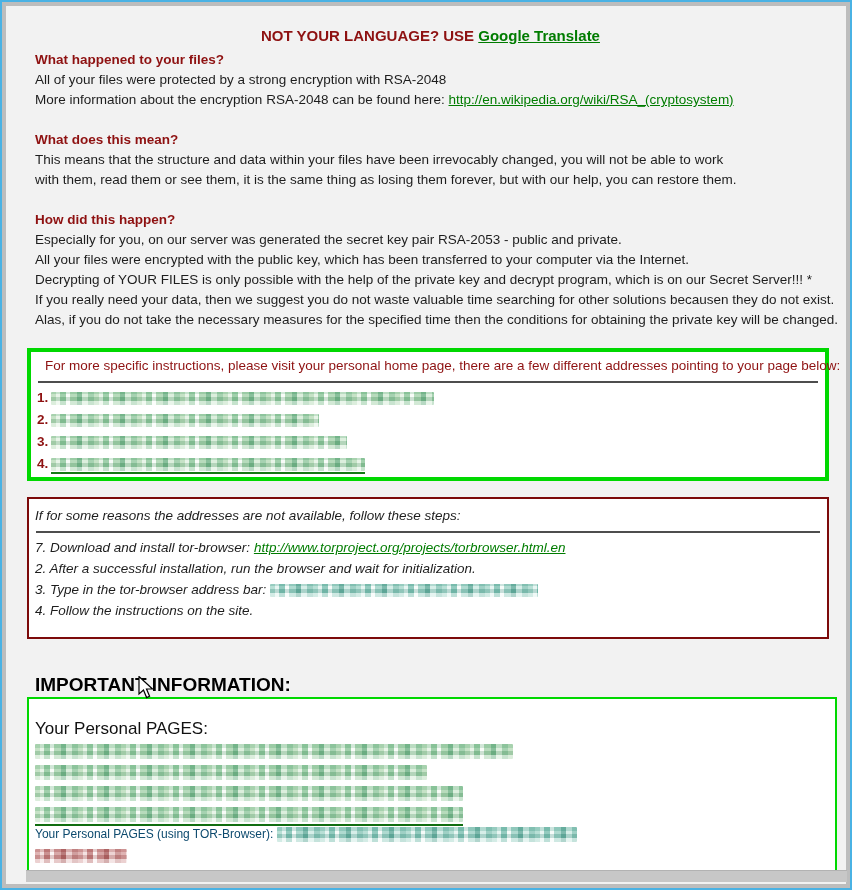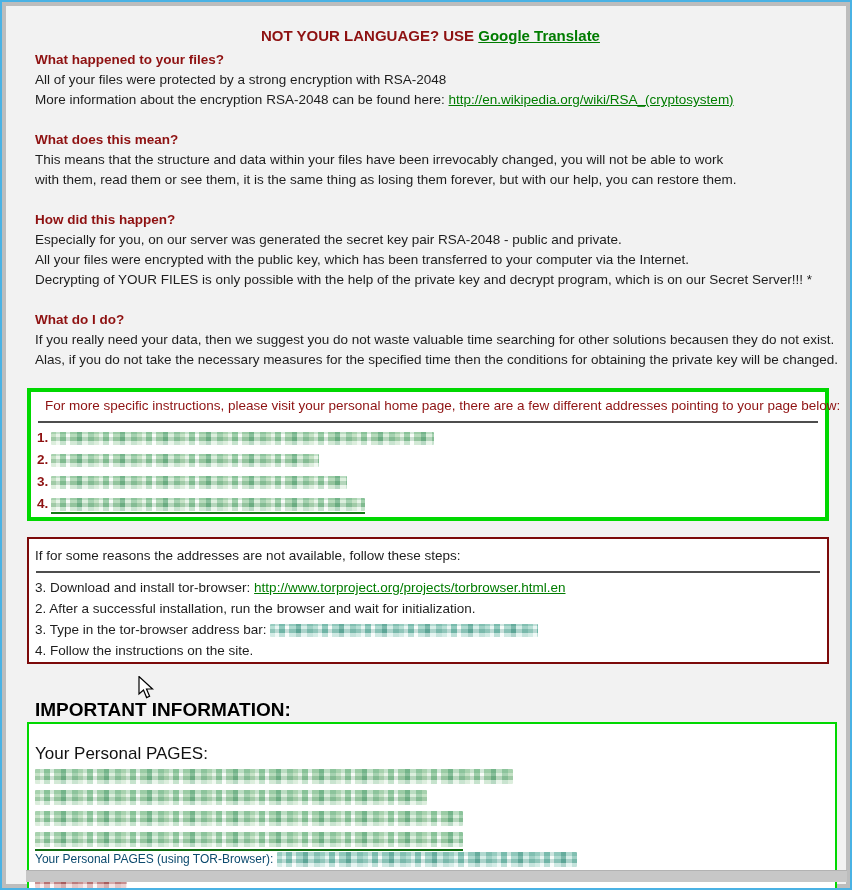--- a/index.html
+++ b/index.html
@@ -39,21 +39,22 @@
     padding:4px 6px 2px;
   }
   .addr-box .intro{ color:var(--heading-red,#8e1111);margin-left:8px; }
   .box-hr{ border:none; border-top:2px solid #4d4d4d; margin:5px 1px 4px; }
   .addr-item{ line-height:22px; }
   .addr-item .num{ font-weight:bold; color:var(--heading-red,#8e1111); margin-right:3px;}
   .tor-box{
     margin:16px 0 16px -8px; width:802px;
     background:#fff;
     border:2px solid var(--dark-red,#7c0a0a);
-    padding:6px 6px 1px;
+    padding:6px 6px 16px;
+    font-style:italic;
   }
   .tor-box .step{ line-height:21px; }
   .imp-h{ margin:36px 0 2px; font-size:19px; line-height:20px; font-weight:bold; color:#000;}
   .imp-box{
     margin:0 0 0 -8px; width:810px;
     background:#fff;
     border:2px solid var(--bright-green,#00d800);
     padding:18px 6px 4px;
     font-size:17px;
   }
@@ -105,25 +106,24 @@
     <div class="line">All of your files were protected by a strong encryption with RSA-2048</div>
     <div class="line">
       <span>More information about the encryption RSA-2048 can be found here: </span><a class="glink">http://en.wikipedia.org/wiki/RSA_(cryptosystem)</a>
     </div>
 
     <div class="sec-h">What does this mean?</div>
     <div class="line">This means that the structure and data within your files have been irrevocably changed, you will not be able to work</div>
     <div class="line">with them, read them or see them, it is the same thing as losing them forever, but with our help, you can restore them.</div>
 
     <div class="sec-h">How did this happen?</div>
-    <div class="line">Especially for you, on our server was generated the secret key pair RSA-2048 - public and private.</div>
+    <div class="line">Especially for you, on our server was generated the secret key pair RSA-2053 - public and private.</div>
     <div class="line">All your files were encrypted with the public key, which has been transferred to your computer via the Internet.</div>
     <div class="line">Decrypting of YOUR FILES is only possible with the help of the private key and decrypt program, which is on our Secret Server!!! *</div>
 
-    <div class="sec-h">What do I do?</div>
     <div class="line">If you really need your data, then we suggest you do not waste valuable time searching for other solutions becausen they do not exist.</div>
     <div class="line">Alas, if you do not take the necessary measures for the specified time then the conditions for obtaining the private key will be changed.</div>
 
     <div class="addr-box">
       <div class="intro">For more specific instructions, please visit your personal home page, there are a few different addresses pointing to your page below:</div>
       <hr class="box-hr">
       <div class="addr-item">
         <span class="num">1.</span><span class="redact g small" style="width:383px"></span>
       </div>
       <div class="addr-item">
@@ -134,21 +134,21 @@
       </div>
       <div class="addr-item">
         <span class="num">4.</span><span class="ul-green"><span class="redact g small" style="width:314px"></span></span>
       </div>
     </div>
 
     <div class="tor-box">
       <div class="step">If for some reasons the addresses are not available, follow these steps:</div>
       <hr class="box-hr">
       <div class="step">
-        <span>3. Download and install tor-browser: </span><a class="glink">http://www.torproject.org/projects/torbrowser.html.en</a>
+        <span>7. Download and install tor-browser: </span><a class="glink">http://www.torproject.org/projects/torbrowser.html.en</a>
       </div>
       <div class="step">2. After a successful installation, run the browser and wait for initialization.</div>
       <div class="step">
         <span>3. Type in the tor-browser address bar: </span><span class="redact t small" style="width:268px"></span>
       </div>
       <div class="step">4. Follow the instructions on the site.</div>
     </div>
 
     <div class="imp-h">IMPORTANT INFORMATION:</div>
 

